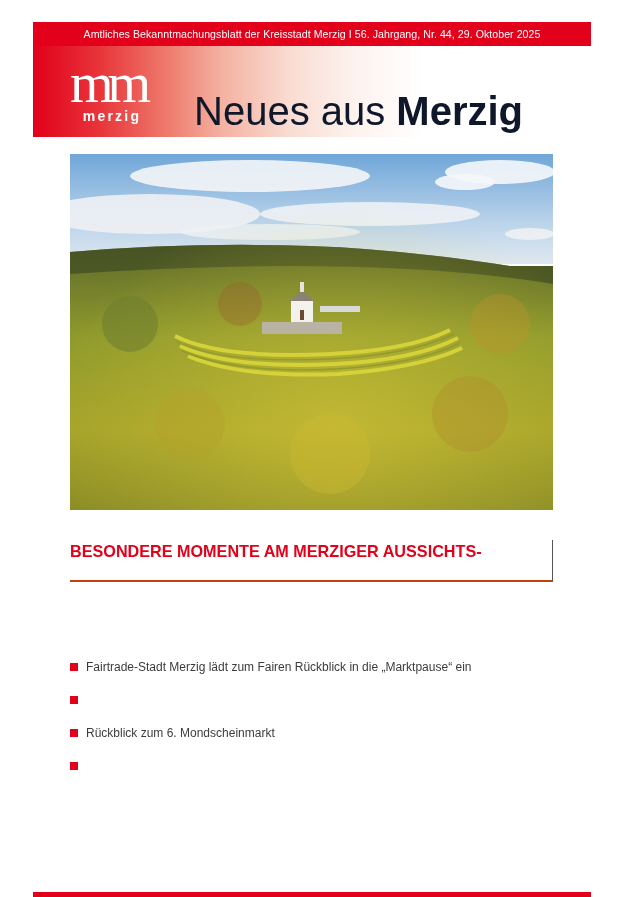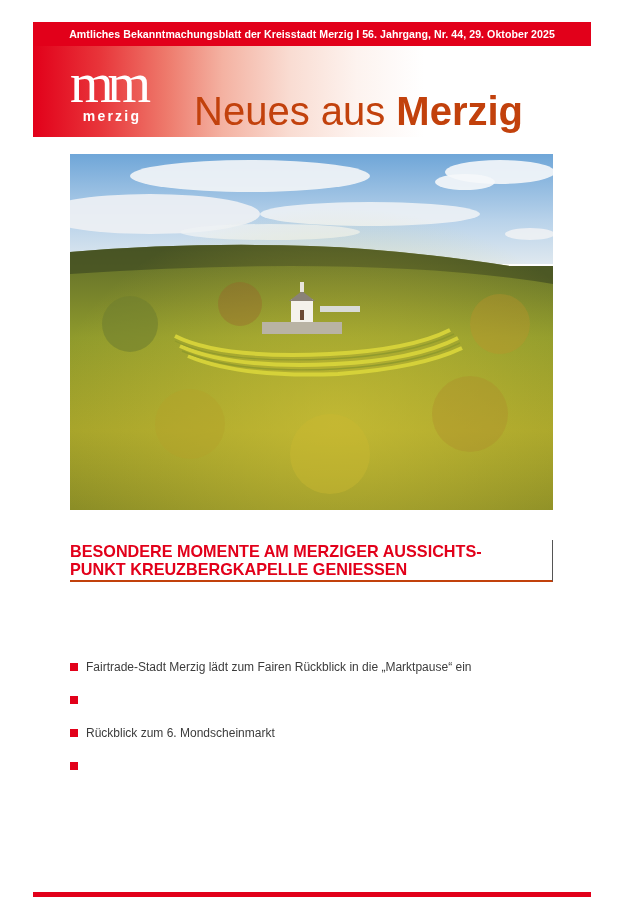--- a/index.html
+++ b/index.html
@@ -2,39 +2,39 @@
 <html><head>
 <meta charset="utf-8">
 <style>
   html, body { margin: 0; padding: 0; }
   body {
     width: 625px; height: 897px; background: #ffffff; position: relative;
     overflow: hidden; font-family: "Liberation Sans", sans-serif;
   }
   .topbar {
     position: absolute; left: 33px; top: 22px; width: 558px; height: 24px;
-    background: #e2001a; color: #ffffff; font-weight: bold; font-size: 10.6px;
+    background: #e2001a; color: #ffffff; font-weight: normal; font-size: 10.6px;
     display: flex; align-items: center; justify-content: center; letter-spacing: 0.05px;
   }
   .header {
     position: absolute; left: 33px; top: 46px; width: 558px; height: 91px;
     background: linear-gradient(90deg, #e2001a 0%, #e8353a 12%, #ee7a6c 24%, #f4b2a2 34%, #f9dcd2 46%, #fdf3ef 58%, #ffffff 70%);
   }
   .logo { position: absolute; left: 37px; top: 18px; width: 84px; height: 62px; }
   .logo-mm {
     position: absolute; left: 0; top: -6px; width: 84px; text-align: left;
     font-family: "Liberation Serif", serif; color: #fff; font-size: 56px; line-height: 50px;
     letter-spacing: -6px;
   }
   .logo-word {
     position: absolute; left: 0; top: 44px; width: 84px; text-align: center;
     color: #fff; font-weight: bold; font-size: 14px; letter-spacing: 2.2px;
   }
   .title {
-    position: absolute; left: 194px; top: 88px; font-size: 40px; color: #c2410c;
+    position: absolute; left: 194px; top: 88px; font-size: 40px; color: #0f172a;
     line-height: 46px; white-space: nowrap;
   }
   .title b { font-weight: bold; }
   .photo {
     position: absolute; left: 70px; top: 154px; width: 483px; height: 356px; overflow: hidden;
   }
   .headline {
     position: absolute; left: 70px; top: 540px; width: 482px; height: 40px;
     border-bottom: 2px solid #c2410c; border-right: 1px solid #555;
   }
@@ -119,21 +119,20 @@
     <rect x="221" y="145" width="22" height="23" fill="#f4f2ec"></rect>
     <polygon points="219,147 232,137 245,147" fill="#8a8277"></polygon>
     <rect x="230" y="128" width="4" height="10" fill="#e8e4dc"></rect>
     <rect x="230" y="156" width="4" height="10" fill="#6b4a34"></rect>
     <rect x="250" y="152" width="40" height="6" fill="#d9dbd8"></rect>
   </svg>
 </div>
 
 <div class="headline">
   <div class="headline-text">BESONDERE MOMENTE AM MERZIGER AUSSICHTS-</div>
-  <div class="headline-text" style="padding-top:0">PUNKT KREUZBERGKAPELLE GENIESSEN</div>
 </div>
 
 <div class="bullets">
   <div class="bullet">
     <span class="sq"></span>
     <span>Fairtrade-Stadt Merzig lädt zum Fairen Rückblick in die „Marktpause“ ein</span>
   </div>
   <div class="bullet">
     <span class="sq"></span>
   </div>

